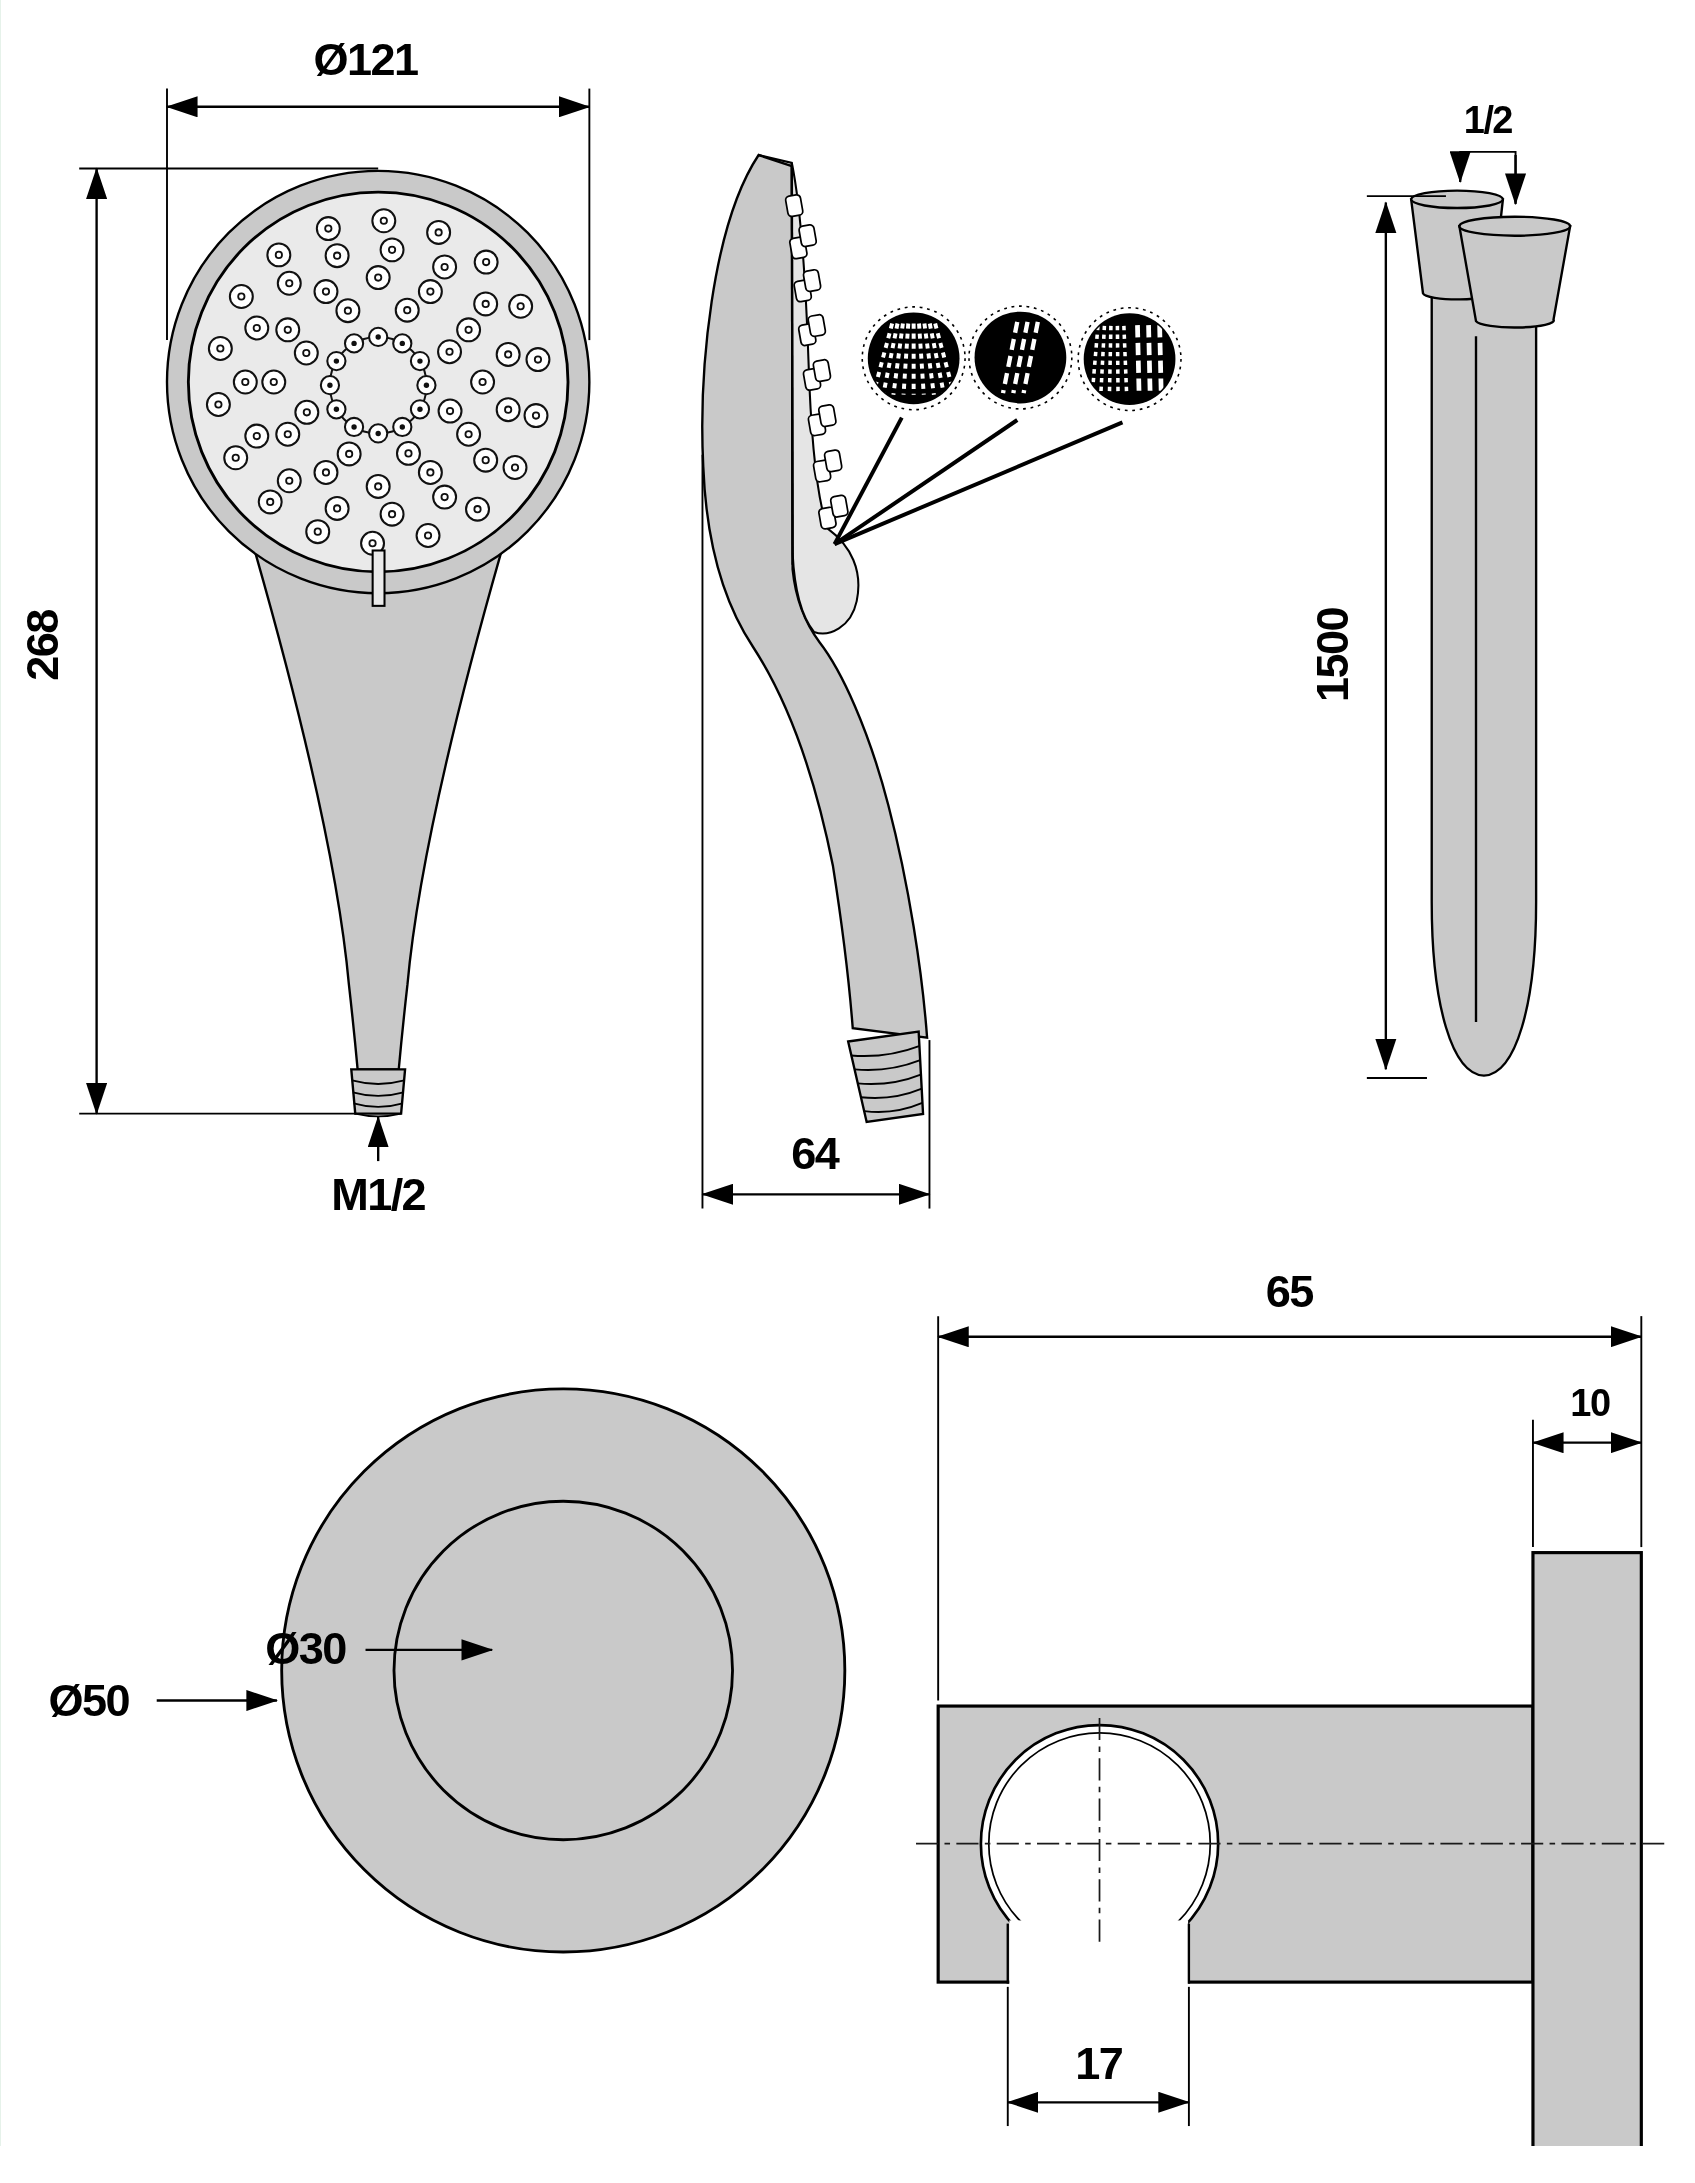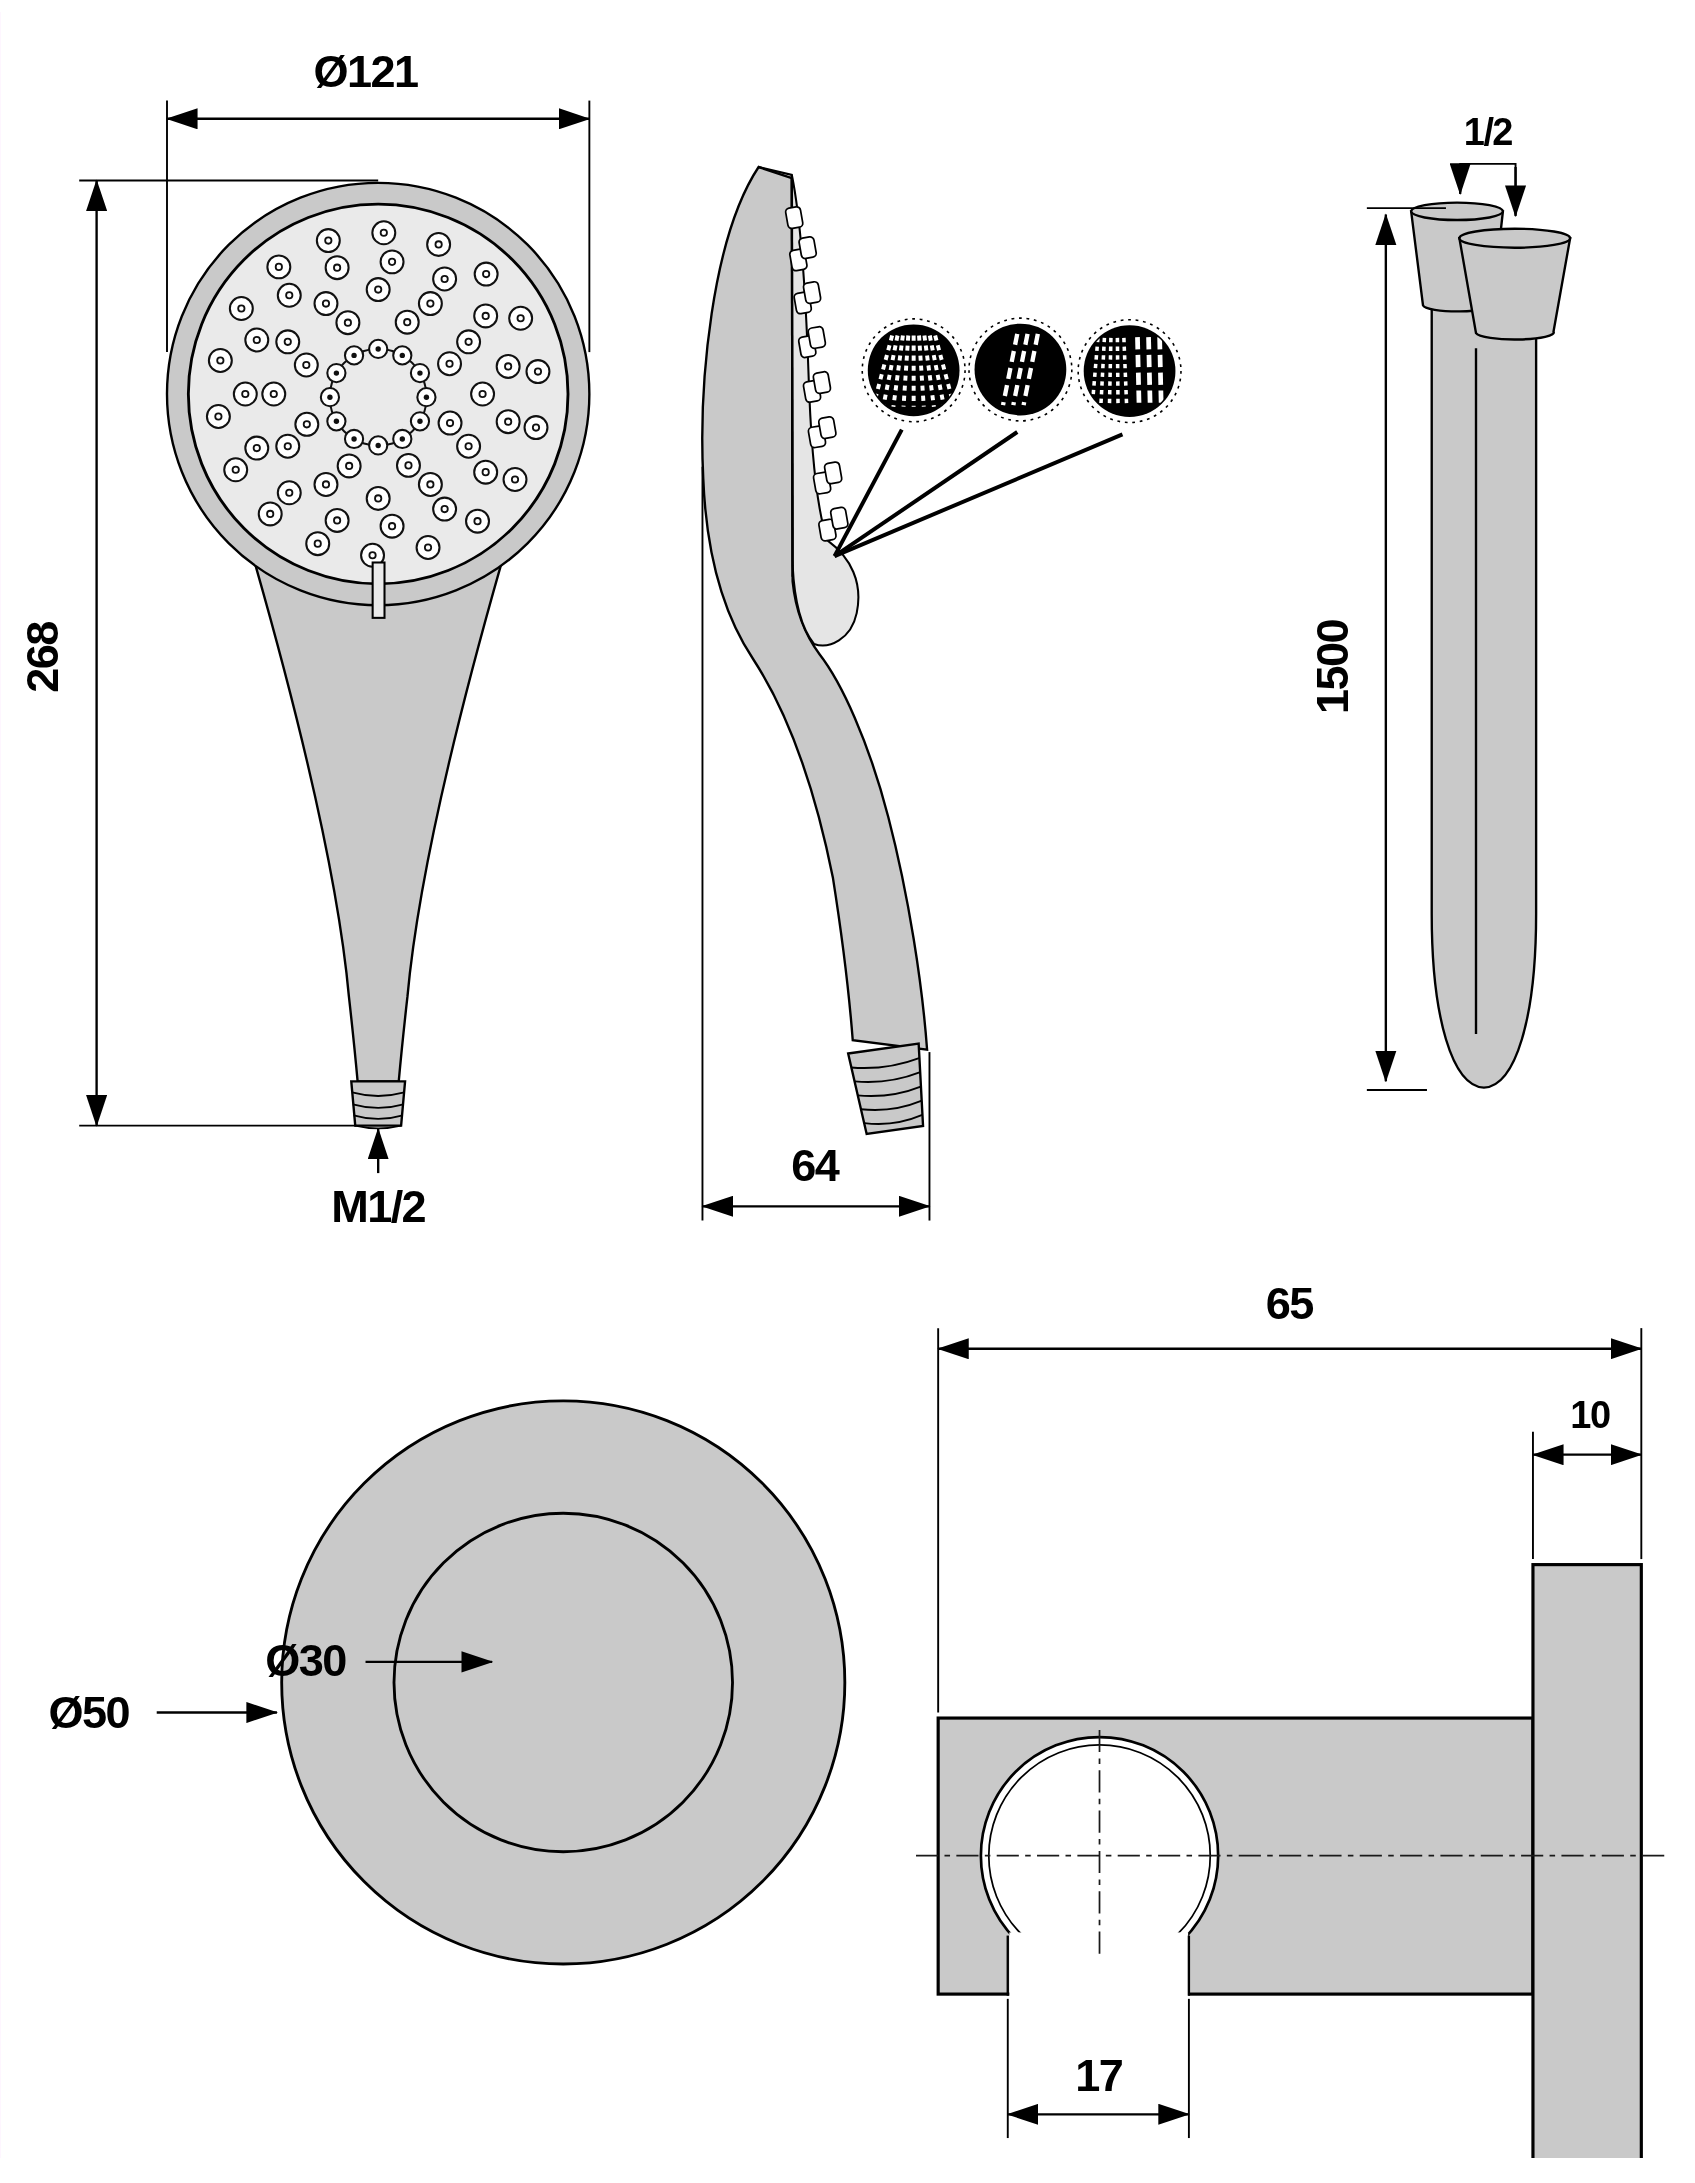--- a/index.html
+++ b/index.html
@@ -1,17 +1,17 @@
 <!DOCTYPE html>
 <html style="font-size:12.7px"><head>
 <meta charset="utf-8">
 <style>
   html,body{margin:0;padding:0;background:#ffffff;}
-  .page{width:1696px;height:2146px;position:relative;background:#f0abfc;
-        font-family:"Liberation Sans", sans-serif;margin-top:12px;}
+  .page{width:1696px;height:2146px;position:relative;background:#15803d;
+        font-family:"Liberation Sans", sans-serif;}
   svg{display:block;}
   text{font-family:"Liberation Sans", sans-serif;font-weight:700;fill:#000;letter-spacing:-2px;}
   .dim{font-size:57px;}
   .dim-sm{font-size:48px;}
   .thin{stroke:#000;stroke-width:2.4;fill:none;}
   .dimline{stroke:#000;stroke-width:3;fill:none;}
   .outline{stroke:#000;stroke-width:3;}
   .cl{stroke:#1a1a1a;stroke-width:2.2;fill:none;stroke-dasharray:28 8 7 8;}
 </style>
 </head>

